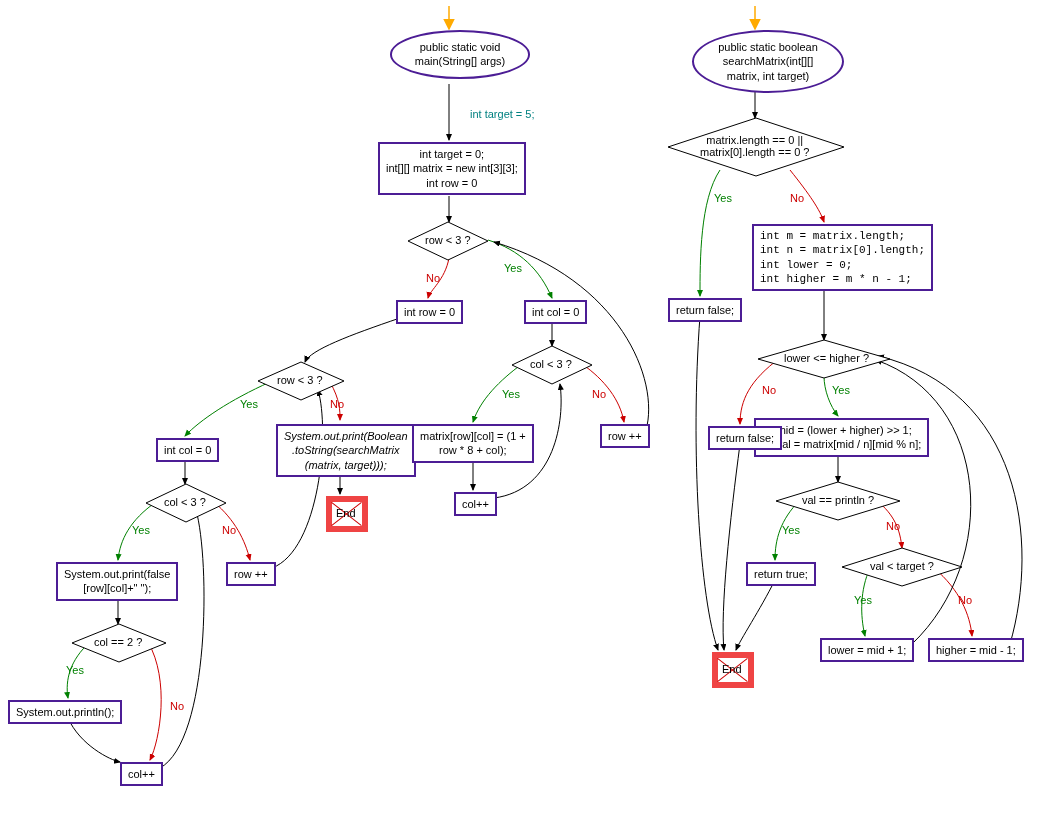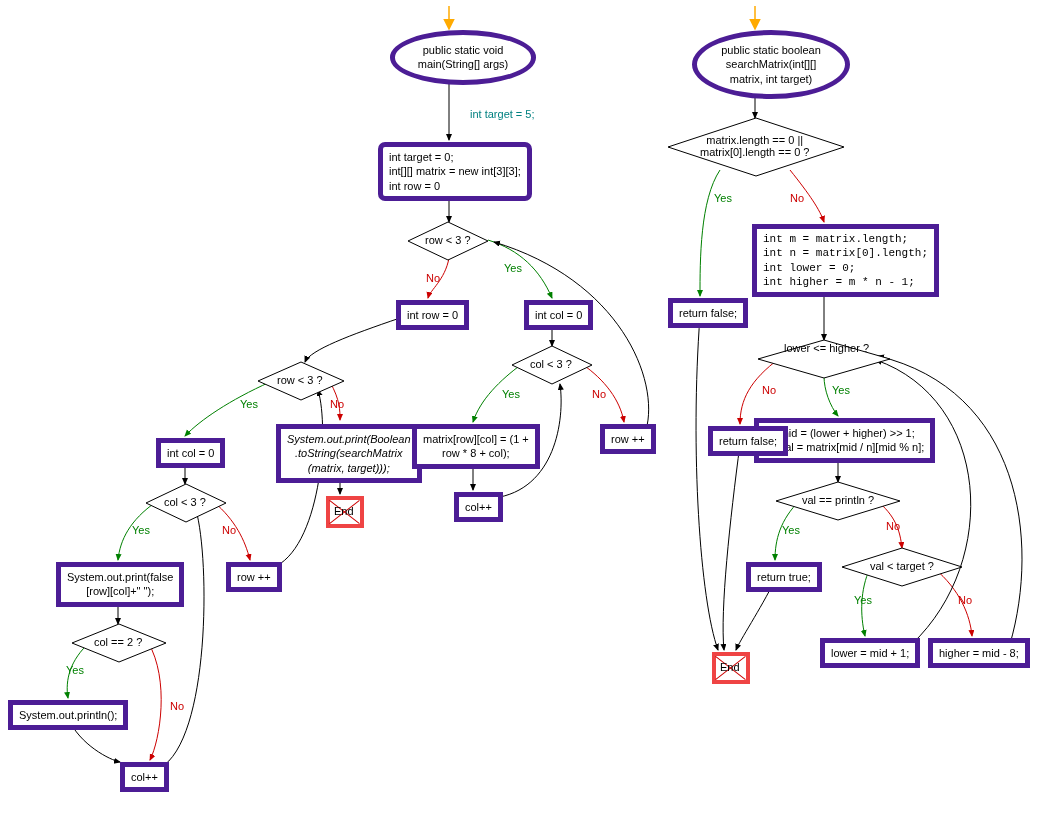--- a/index.html
+++ b/index.html
@@ -7,41 +7,41 @@
     font-size: 11px;
     margin: 0;
     padding: 0;
     background: #fff;
     width: 1037px;
     height: 838px;
     position: relative;
   }
   .node {
     position: absolute;
-    border: 5px solid #4c1d95;
+    border: 2px solid #4c1d95;
     background: #fff;
     padding: 3px 6px;
     text-align: center;
     line-height: 1.3;
   }
   .ellipse {
     border-radius: 50%;
     padding: 8px 14px;
   }
   .diamond-text {
     position: absolute;
     text-align: center;
     background: transparent;
     border: none;
     z-index: 2;
     white-space: nowrap;
   }
   .end-box {
     position: absolute;
-    border: 4px solid #ef4444;
+    border: 6px solid #ef4444;
     background: #fff;
     width: 30px;
     height: 24px;
     text-align: center;
   }
   .end-box::before, .end-box::after {
     content: "";
     position: absolute;
     background: #cc0000;
   }
@@ -186,21 +186,21 @@
   <path d="M740,444 C 730,520 720,610 724,650" fill="none" stroke="#000" marker-end="url(#ah-black)"></path>
 
   <path d="M775,580 C 760,610 740,640 736,650" fill="none" stroke="#000" marker-end="url(#ah-black)"></path>
 </svg>
 
 <div class="node ellipse" style="left:390px; top:30px; width:108px; white-space:pre-line;">public static void
 main(String[] args)</div>
 
 <div class="label teal" style="left:470px; top:108px;">int target = 5;</div>
 
-<div class="node" style="left:378px; top:142px; white-space:pre-line; text-align:left;border-radius:7px;">int target = 0;
+<div class="node" style="left:378px; top:142px; white-space:pre-line; text-align:center;">int target = 0;
 int[][] matrix = new int[3][3];
 int row = 0</div>
 
 <div class="rhomb" style="left:408px; top:222px;">
   <svg width="80" height="38">
       <polygon points="40,0 80,19 40,38 0,19" fill="#fff" stroke="#000"></polygon>
     </svg>
 </div>
 <div class="diamond-text" style="left:425px; top:234px;">row &lt; 3 ?</div>
 <div class="label red" style="left:426px; top:272px;">No</div>
@@ -287,21 +287,21 @@
 int n = matrix[0].length;
 int lower = 0;
 int higher = m * n - 1;</div>
 <div class="node" style="left:668px; top:298px;">return false;</div>
 
 <div class="rhomb" style="left:758px; top:340px;">
   <svg width="132" height="38">
       <polygon points="66,0 132,19 66,38 0,19" fill="#fff" stroke="#000"></polygon>
     </svg>
 </div>
-<div class="diamond-text" style="left:784px; top:342px;text-align:right;">lower &lt;= higher ?</div>
+<div class="diamond-text" style="left:784px; top:352px;text-align:right;">lower &lt;= higher ?</div>
 <div class="label red" style="left:762px; top:384px;">No</div>
 <div class="label green" style="left:832px; top:384px;">Yes</div>
 
 <div class="node" style="left:754px; top:418px; white-space:pre-line; text-align:left;">int mid = (lower + higher) &gt;&gt; 1;
 int val = matrix[mid / n][mid % n];</div>
 <div class="node" style="left:708px; top:426px;">return false;</div>
 
 <div class="rhomb" style="left:776px; top:482px;">
   <svg width="124" height="38">
       <polygon points="62,0 124,19 62,38 0,19" fill="#fff" stroke="#000"></polygon>
@@ -316,19 +316,19 @@
 <div class="rhomb" style="left:842px; top:548px;">
   <svg width="120" height="38">
       <polygon points="60,0 120,19 60,38 0,19" fill="#fff" stroke="#000"></polygon>
     </svg>
 </div>
 <div class="diamond-text" style="left:870px; top:560px;">val &lt; target ?</div>
 <div class="label green" style="left:854px; top:594px;">Yes</div>
 <div class="label red" style="left:958px; top:594px;">No</div>
 
 <div class="node" style="left:820px; top:638px;">lower = mid + 1;</div>
-<div class="node" style="left:928px; top:638px;">higher = mid - 8;</div>
+<div class="node" style="left:928px; top:638px;">higher = mid - 1;</div>
 
 <div class="end-box" style="left:712px; top:652px;">
   <span class="x1"></span>
     <span class="x2"></span>
   <span class="end-label">End</span>
 </div>
 
 </body></html>

